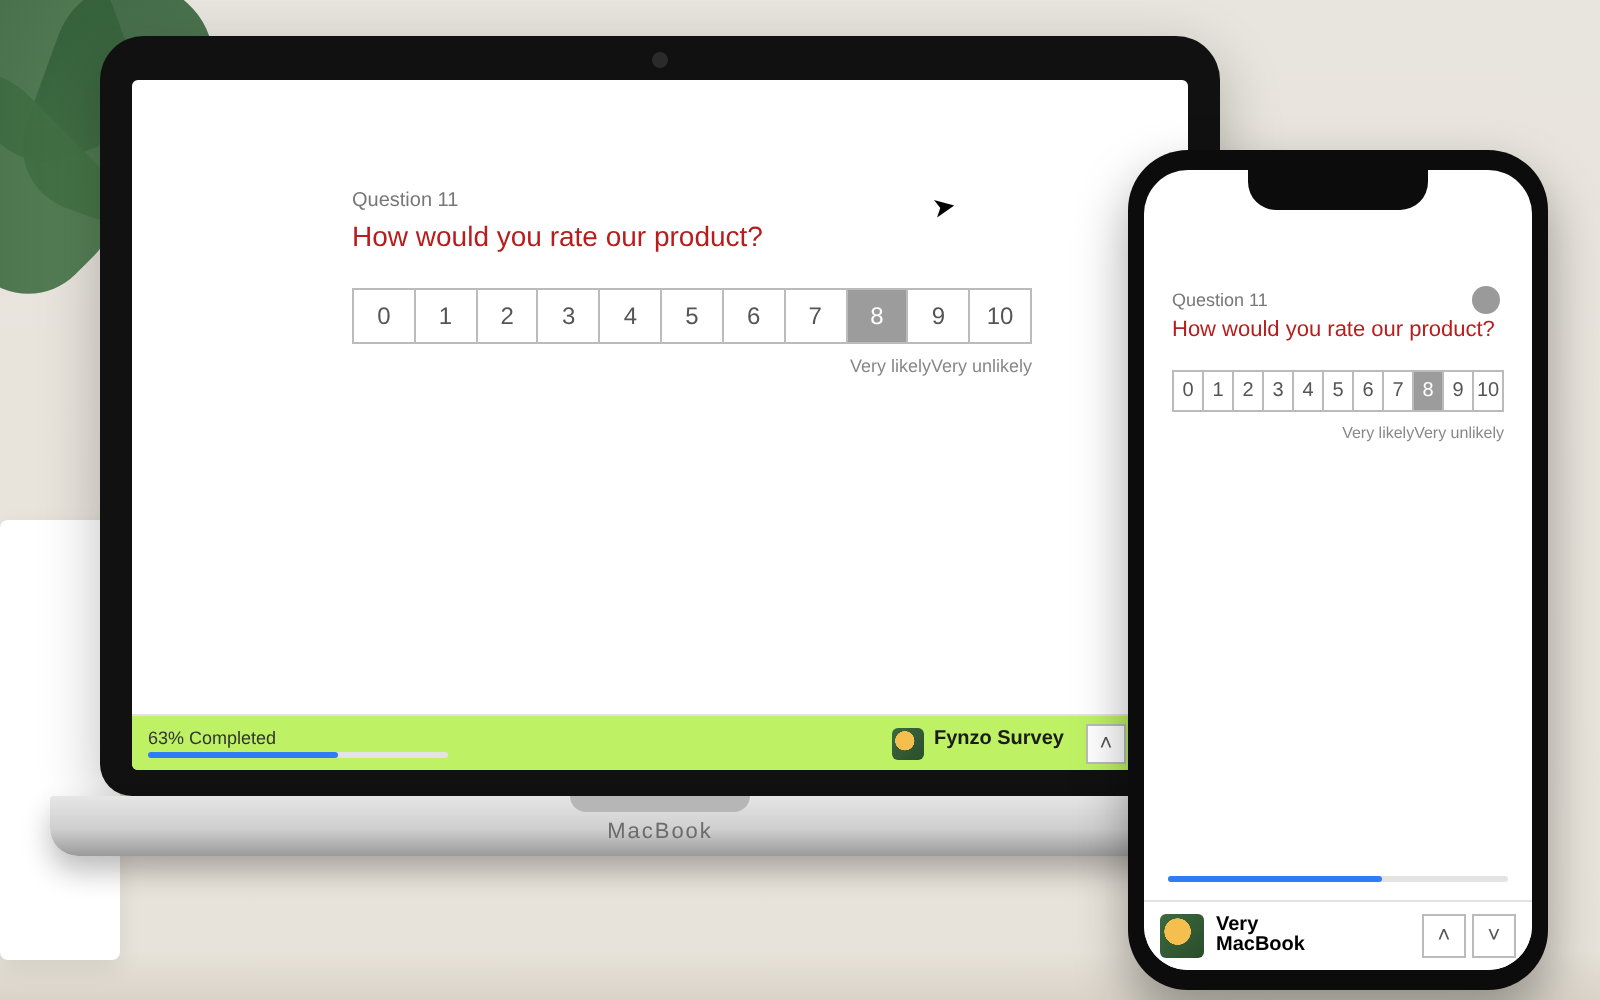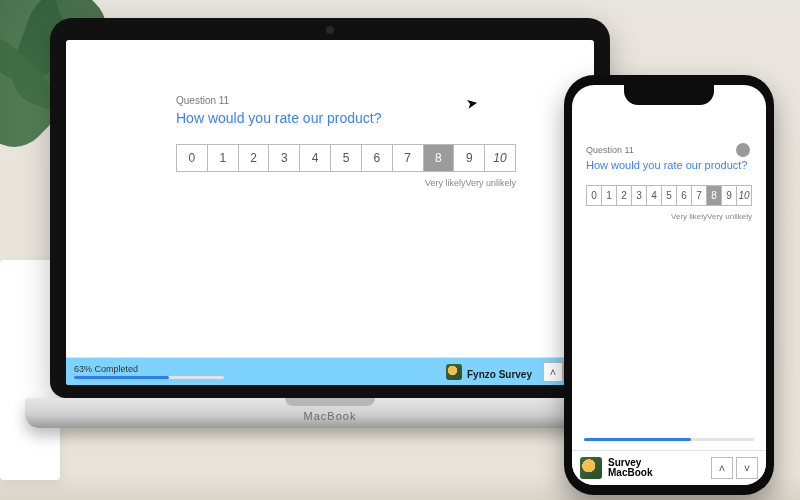--- a/index.html
+++ b/index.html
@@ -65,57 +65,57 @@
     position: absolute; bottom:6px; left:50%;
     transform: translateX(-50%);
     font-size: 11px; letter-spacing: 1px; color:#6b6b6b;
   }
   
   .survey {
     position: absolute; left: 110px; top: 55px; width: 340px;
     color:#444;
   }
   .q-kicker { font-size: 10px; color:#777; margin-bottom: 4px; }
-  .q-title  { font-size: 14px; color:#3b82f6; margin-bottom: 18px; }
+  .q-title  { font-size: 14px; color:#b91c1c; margin-bottom: 18px; }
   .rating-row { display:flex; border:1px solid #bbb; }
   .rating-cell {
     flex:1 1 0; text-align:center; padding:6px 0;
     border-right:1px solid #bbb; font-size:12px; color:#555;
     cursor:pointer;
   }
-  .rating-cell:last-child { border-right:none;font-style:italic; }
+  .rating-cell:last-child { border-right:none; }
   .rating-cell.selected { background:#9c9c9c; color:#fff; }
   .rating-labels {
     display:flex; justify-content:flex-end;
     font-size:9px; color:#888; margin-top:6px;
   }
   .cursor-icon {
     position:absolute; left:400px; top:55px;
     font-size:14px; color:#000; transform: rotate(-10deg);
   }
   
   .laptop-footer {
     position:absolute; left:0; right:0; bottom:0;
     height:28px; border-top:1px solid #e2e2e2;
     display:flex; align-items:center;
     padding:0 8px; font-size:9px; color:#333;
-    background:#7dd3fc;
+    background:#bef264;
   }
   .progress-wrap { flex:0 0 auto; }
   .progress-bar {
     width:150px; height:3px; background:#e3e3e3; margin-top:2px;
     position:relative; border-radius:2px;
   }
   .progress-fill {
     position:absolute; left:0; top:0; bottom:0;
     background:#2f7df5; border-radius:2px;
   }
   .footer-spacer { flex:1; }
   .brand-chip {
-    display:flex; align-items:flex-end; gap:5px;
+    display:flex; align-items:flex-start; gap:5px;
     font-size:10px; font-weight:600; color:#1b1b1b;
     margin-right:8px;
   }
   .brand-logo {
     width:16px; height:16px; border-radius:3px;
     background:
       radial-gradient(circle at 40% 40%, #f4bf4e 0 35%, transparent 36%),
       linear-gradient(135deg,#3c6a3d,#2a4d2b);
   }
   .nav-btn {
@@ -274,21 +274,21 @@
       </div>
     </div>
 
     <div class="phone-progress">
       <div class="phone-progress-fill" id="phone-progress-fill" style="width: 63%;"></div>
     </div>
 
     <div class="phone-footer">
       <span class="phone-brand-logo"></span>
       <div class="phone-brand-text">
-        <div>Survey</div>
+        <div>Very</div>
         <div>MacBook</div>
       </div>
       <div class="footer-spacer"></div>
       <div class="nav-btn">
         <span>˄</span>
       </div>
       <div class="nav-btn">
         <span>˅</span>
       </div>
     </div>

